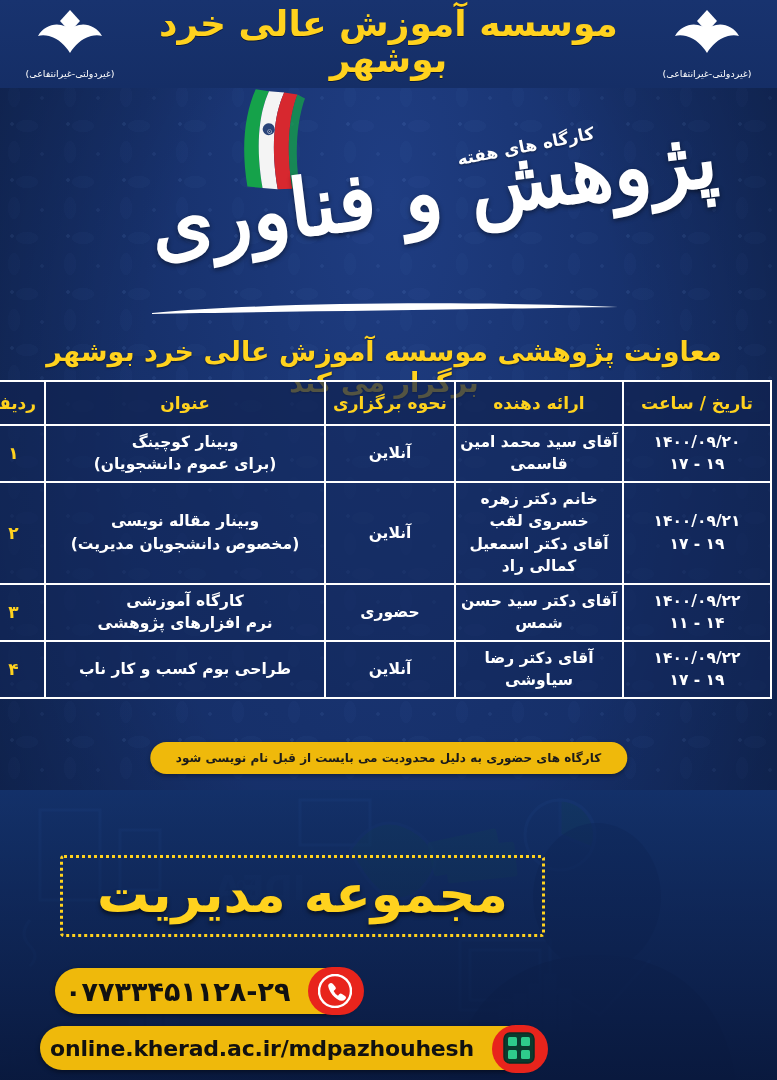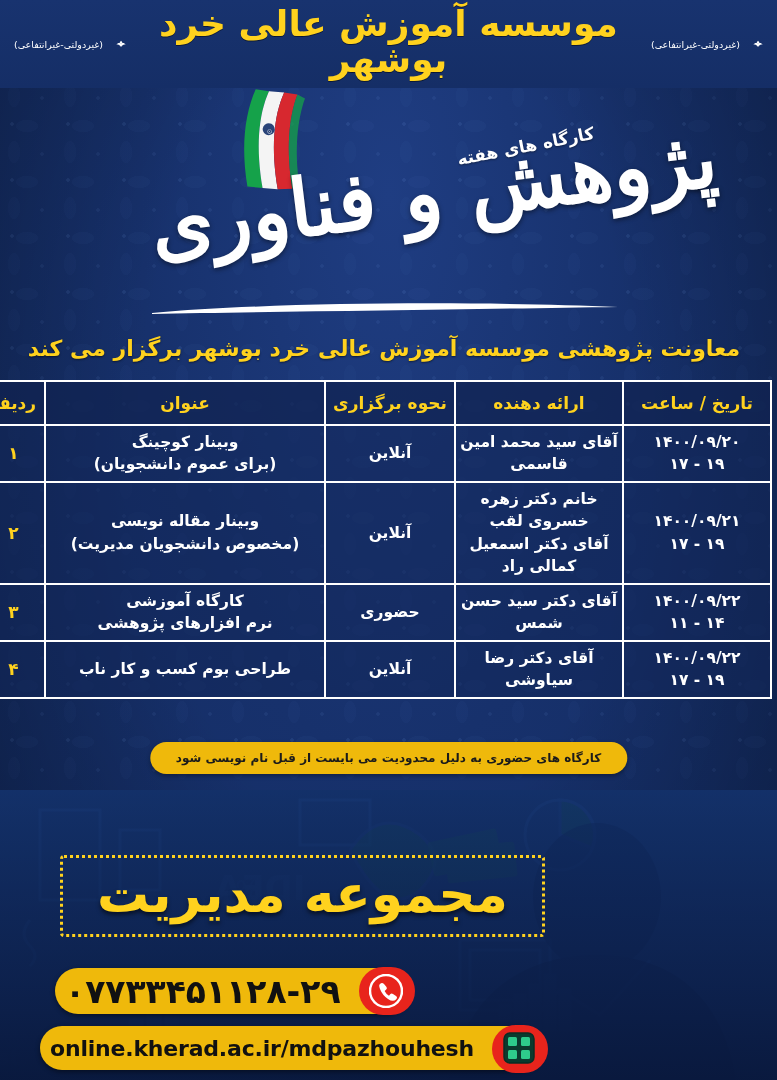--- a/index.html
+++ b/index.html
@@ -35,21 +35,21 @@
     pointer-events:none;
   }
 
   
   .header{
     position:absolute; top:0; left:0; width:777px; height:88px;
     background:linear-gradient(180deg,#18336f 0%,#152e66 100%);
     display:flex; align-items:center; justify-content:space-between;
     padding:0 14px; z-index:6;
   }
-  .logo{ width:112px; display:flex; align-items:center; gap:13px;}
+  .logo{ width:112px; display:flex; flex-direction:column; align-items:center; gap:13px;}
   .logo svg{ display:block; }
   .logo-sub{
     color:#ffffff; font-size:9.5px; letter-spacing:.2px; white-space:nowrap;
     font-family:"DejaVu Sans","Liberation Sans",sans-serif;
   }
   .org-title{
     flex:1; text-align:center; color:#FFD21E;
     font-size:36px; font-weight:bold; line-height:1;
     text-shadow:0 1px 0 rgba(0,0,0,.45);
     padding-bottom:4px;
@@ -71,21 +71,21 @@
     text-shadow:0 2px 5px rgba(0,0,0,.45);
     font-family:"DejaVu Serif","Liberation Serif",serif;
   }
   .swoosh{
     position:absolute; left:150px; width:470px; top:212px; height:16px;
   }
 
   
   .subtitle{
     position:absolute; top:336px; left:0; width:768px; z-index:6;
-    text-align:center; color:#FFD21E; font-size:22px; font-weight:bold;
+    text-align:center; color:#FFD21E; font-size:27px; font-weight:bold;
     text-shadow:0 1px 2px rgba(0,0,0,.5);
   }
 
   
   .table-wrap{ position:absolute; top:380px; right:5px; width:767px; z-index:6; }
   table{ width:100%; border-collapse:collapse; table-layout:fixed; }
   th,td{
     border:2px solid #ffffff;
     text-align:center; vertical-align:middle;
     padding:5px 4px;
@@ -148,21 +148,21 @@
     background:#E8241C; border-radius:30px; z-index:-1;
   }
   .pill .ic{
     width:46px; height:46px; display:flex; align-items:center; justify-content:center;
     flex:0 0 46px;
   }
   .pill .txt{
     padding:0 22px 0 10px; color:#111; font-weight:bold; direction:ltr;
   }
   #phone-pill{ left:55px; top:968px; }
-  #phone-pill .txt{ font-size:33px; letter-spacing:1px; }
+  #phone-pill .txt{ font-size:27px; letter-spacing:1px; }
   #site-pill{ left:40px; top:1026px; height:44px; }
   #site-pill .txt{ font-size:22px; letter-spacing:-.2px; }
 </style>
 </head>
 <body>
 
 <div class="poster">
 
   <div class="pattern"></div>
 

